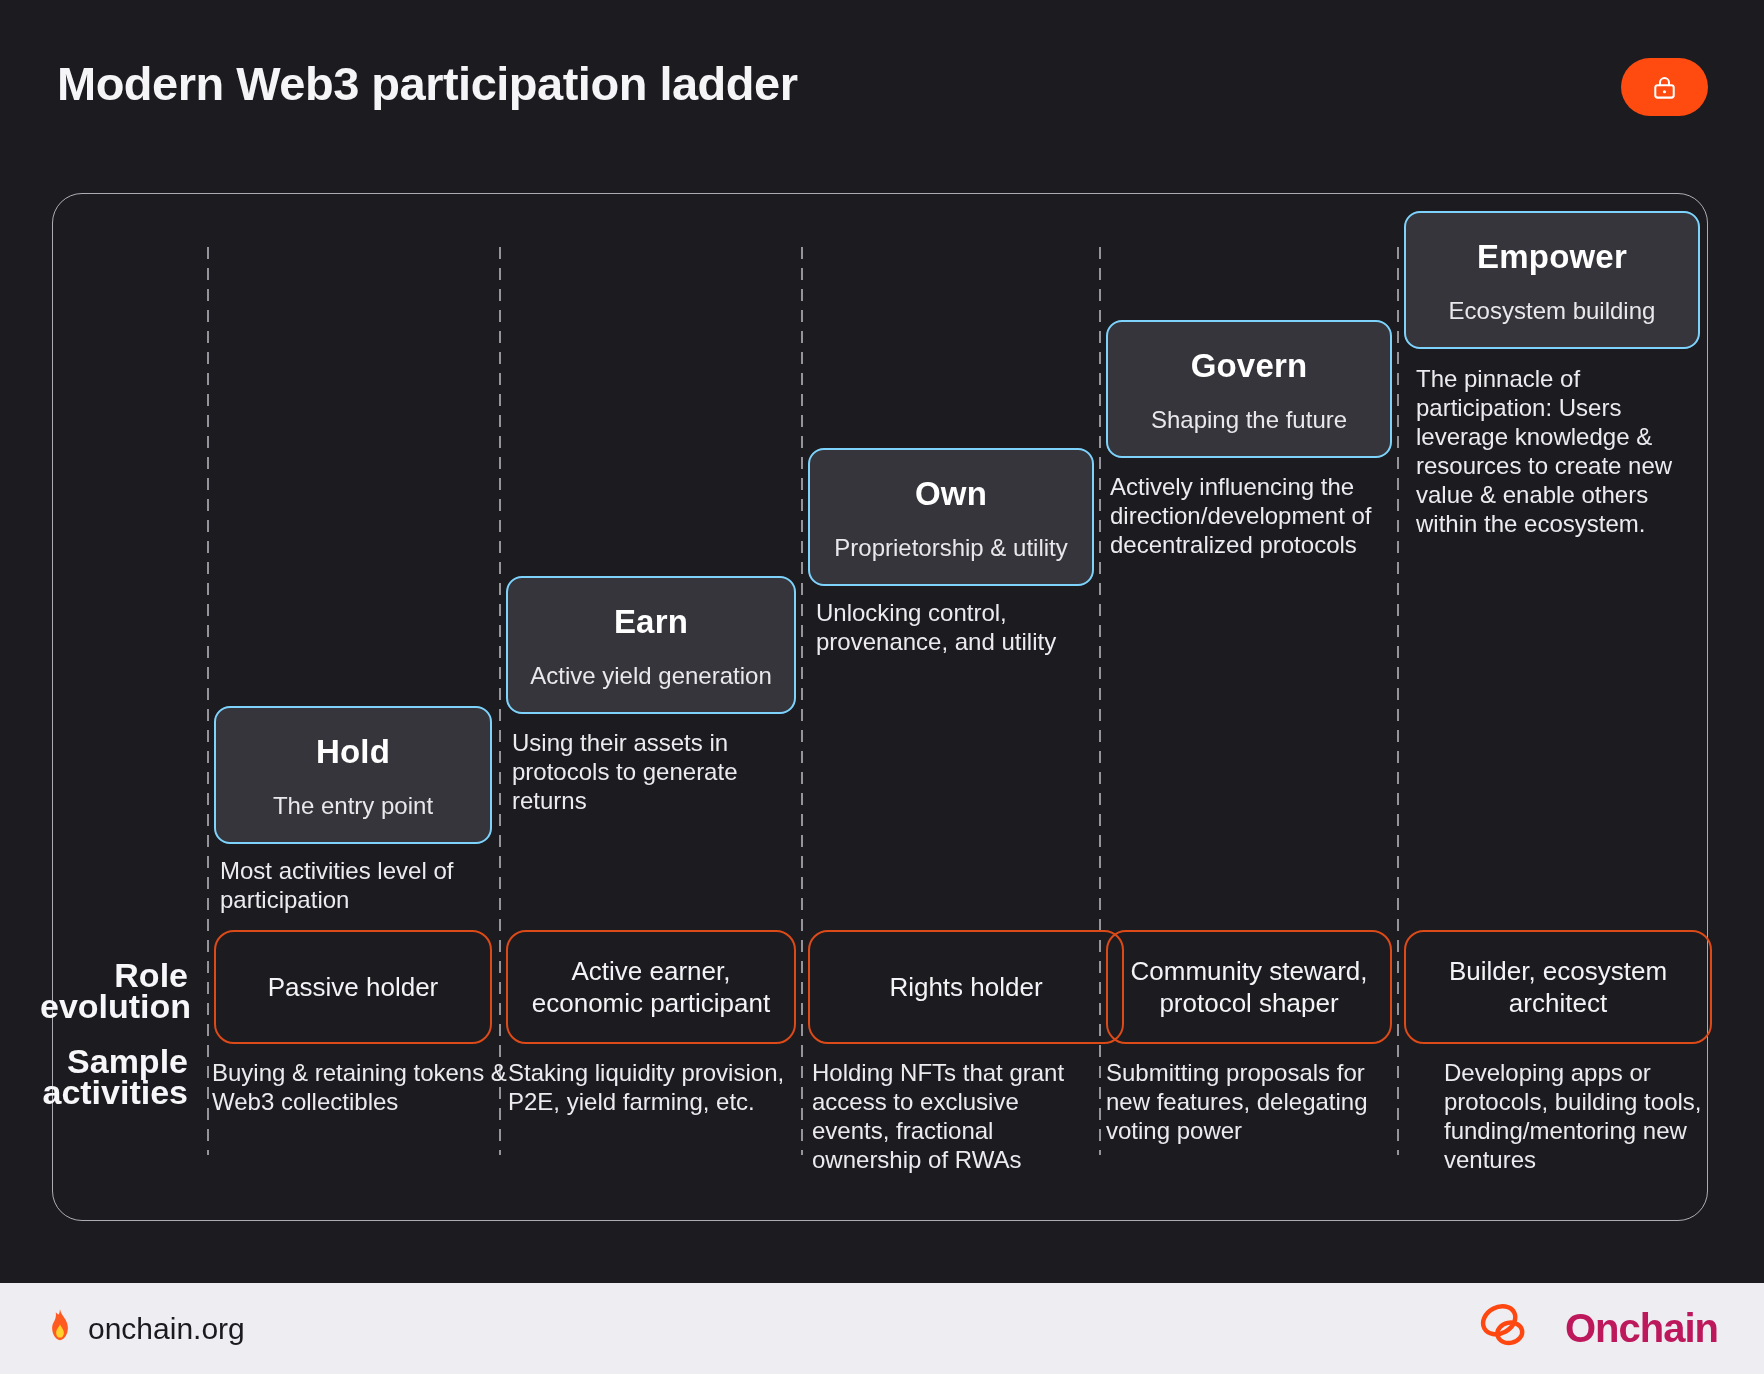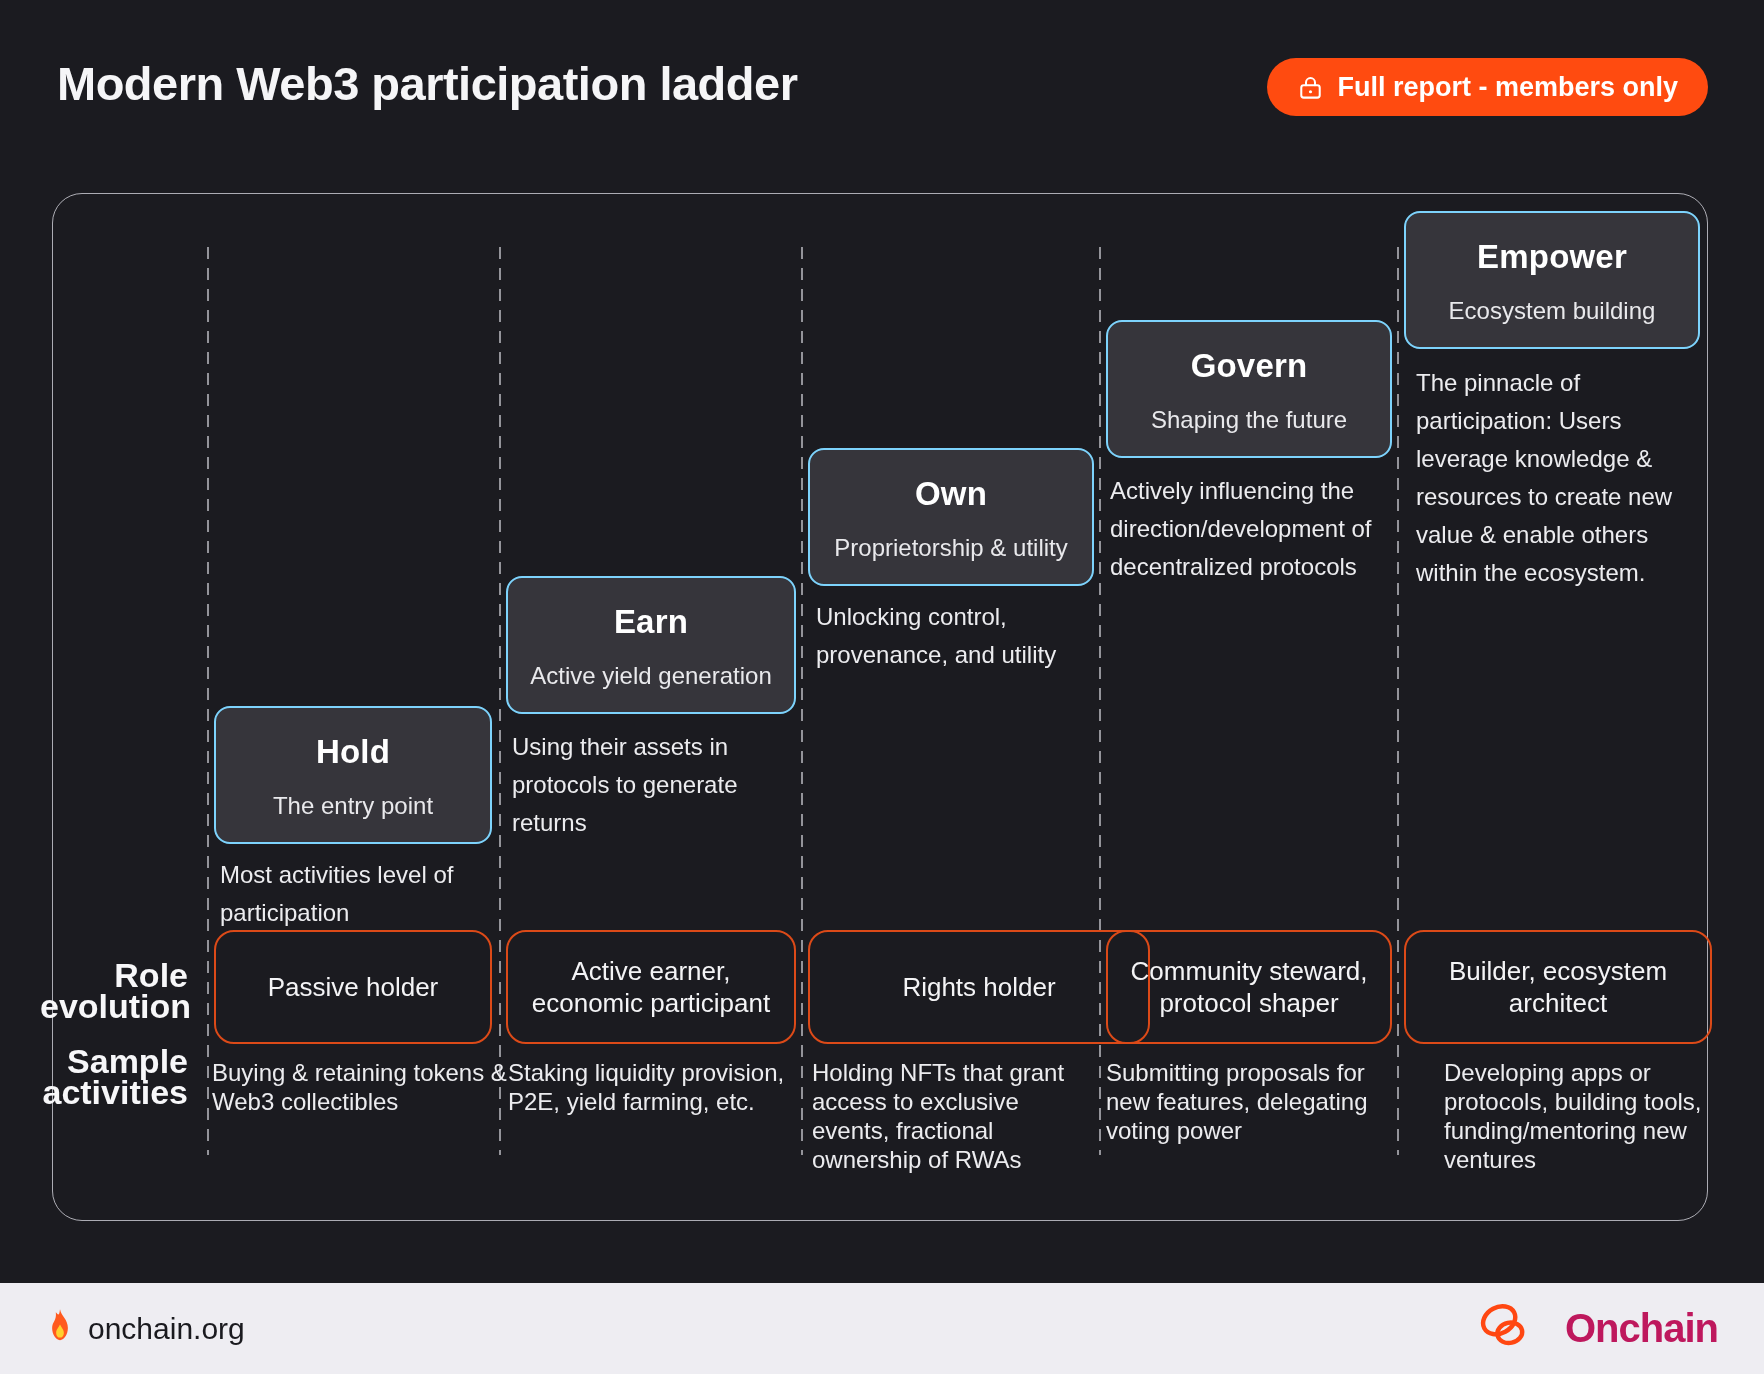--- a/index.html
+++ b/index.html
@@ -42,37 +42,37 @@
   }
   .lbox .lt{font-size:33px;font-weight:800;color:#FFFFFF;letter-spacing:0.2px;}
   .lbox .ls{font-size:24px;color:#E9E9EC;}
   .lb0{left:214px;top:706px;width:278px;}
   .lb1{left:506px;top:576px;width:290px;}
   .lb2{left:808px;top:448px;width:286px;}
   .lb3{left:1106px;top:320px;width:286px;}
   .lb4{left:1404px;top:211px;width:296px;}
   
   .desc{
-    position:absolute;color:#ECECEF;font-size:24px;line-height:38px;
+    position:absolute;color:#ECECEF;font-size:24px;line-height:29px;
   }
   .d0{left:220px;top:856px;width:282px;}
   .d1{left:512px;top:728px;width:292px;}
   .d2{left:816px;top:598px;width:282px;}
   .d3{left:1110px;top:472px;width:286px;}
   .d4{left:1416px;top:364px;width:288px;}
   
   .rbox{
     position:absolute;top:930px;height:114px;box-sizing:border-box;
     border:2px solid #DC4A18;border-radius:20px;background:transparent;
     display:flex;align-items:center;justify-content:center;text-align:center;
     color:#F4F4F6;font-size:26px;line-height:32px;padding:0 8px;
   }
   .r0{left:214px;width:278px;}
   .r1{left:506px;width:290px;}
-  .r2{left:808px;width:342px;}
+  .r2{left:808px;width:316px;}
   .r3{left:1106px;width:286px;}
   .r4{left:1404px;width:308px;}
   
   .act{
     position:absolute;top:1058px;color:#ECECEF;font-size:24px;line-height:29px;
   }
   .a0{left:212px;width:296px;}
   .a1{left:508px;width:292px;}
   .a2{left:812px;width:288px;}
   .a3{left:1106px;width:290px;}
@@ -100,21 +100,20 @@
 <div class="title">Modern Web3 participation ladder</div>
 
 <button class="cta">
   <span>
     <svg width="27" height="27" viewBox="0 0 24 24" fill="none">
       <path d="M8 10 V7.6 a4 4 0 0 1 8 0 V10" stroke="#FFFFFF" stroke-width="1.8" fill="none" stroke-linecap="round"></path>
       <rect x="3.8" y="10" width="16.4" height="11" rx="2.2" stroke="#FFFFFF" stroke-width="1.8" fill="none"></rect>
       <circle cx="12" cy="15.8" r="1.4" fill="#FFFFFF"></circle>
     </svg>
   </span>
-  <span>Full report - members only</span>
 </button>
 
 <div class="panel"></div>
 
 <div class="divider dl0"></div>
 <div class="divider dl1"></div>
 <div class="divider dl2"></div>
 <div class="divider dl3"></div>
 <div class="divider dl4"></div>
 

